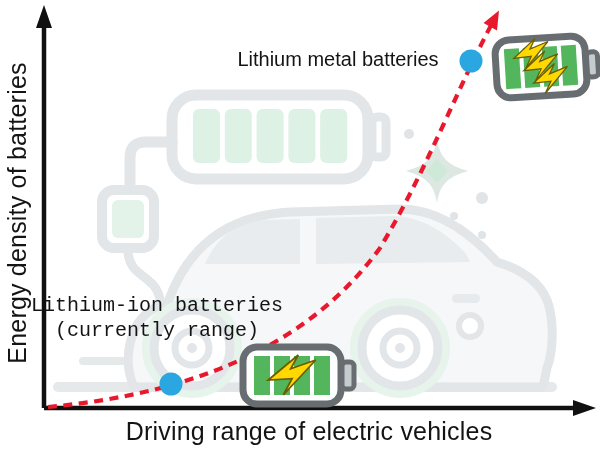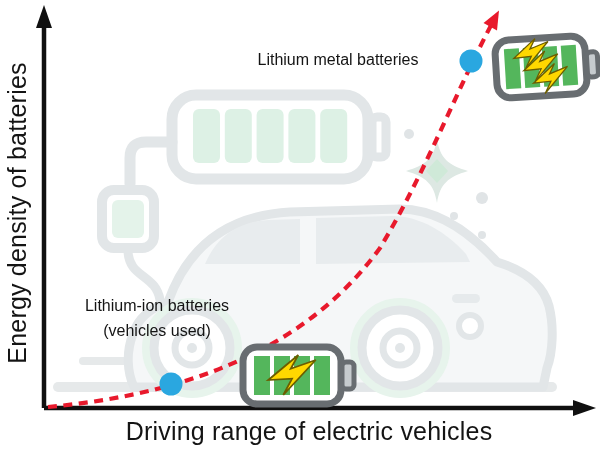--- a/index.html
+++ b/index.html
@@ -2,21 +2,21 @@
 <html><head>
 <meta charset="utf-8">
 <style>
   html,body{margin:0;padding:0;background:#fff;}
   #fig{position:relative;width:600px;height:450px;background:#ffffff;overflow:hidden;
        font-family:"Liberation Sans", sans-serif;color:#141414;}
   #gfx{position:absolute;left:0;top:0;}
   .lbl{position:absolute;white-space:nowrap;transform:translate(-50%,-50%);text-align:center;}
   .axis-label{font-size:25px;letter-spacing:0.2px;}
   .y-rot{transform:translate(-50%,-50%) rotate(-90deg);}
-  .ann{font-size:16px;line-height:25px;}
+  .ann{font-size:20px;line-height:25px;}
 </style>
 </head>
 <body>
 
 <div id="fig">
 
   <svg id="gfx" width="600" height="450" viewBox="0 0 600 450">
     <defs>
       <path id="bolt" d="M2,21 L26,1 L20,12 L40,5 L14,33 L21,20 Z"></path>
     </defs>
@@ -120,18 +120,18 @@
   </svg>
 
   <div class="lbl axis-label y-rot" style="left:17px; top:213px;">Energy density of batteries</div>
 
   <div class="lbl axis-label" style="left:309px; top:431px;text-align:center;">Driving range of electric vehicles</div>
 
   <div class="lbl ann" style="left:338px; top:59px;">
     <div>Lithium metal batteries</div>
   </div>
 
-  <div class="lbl ann" style="left:157px; top:318px;">
+  <div class="lbl ann" style="left:157px; top:318px;font-family:Liberation Mono, monospace;">
     <div>Lithium-ion batteries</div>
-    <div>(vehicles used)</div>
+    <div>(currently range)</div>
   </div>
 
 </div>
 
 </body></html>

